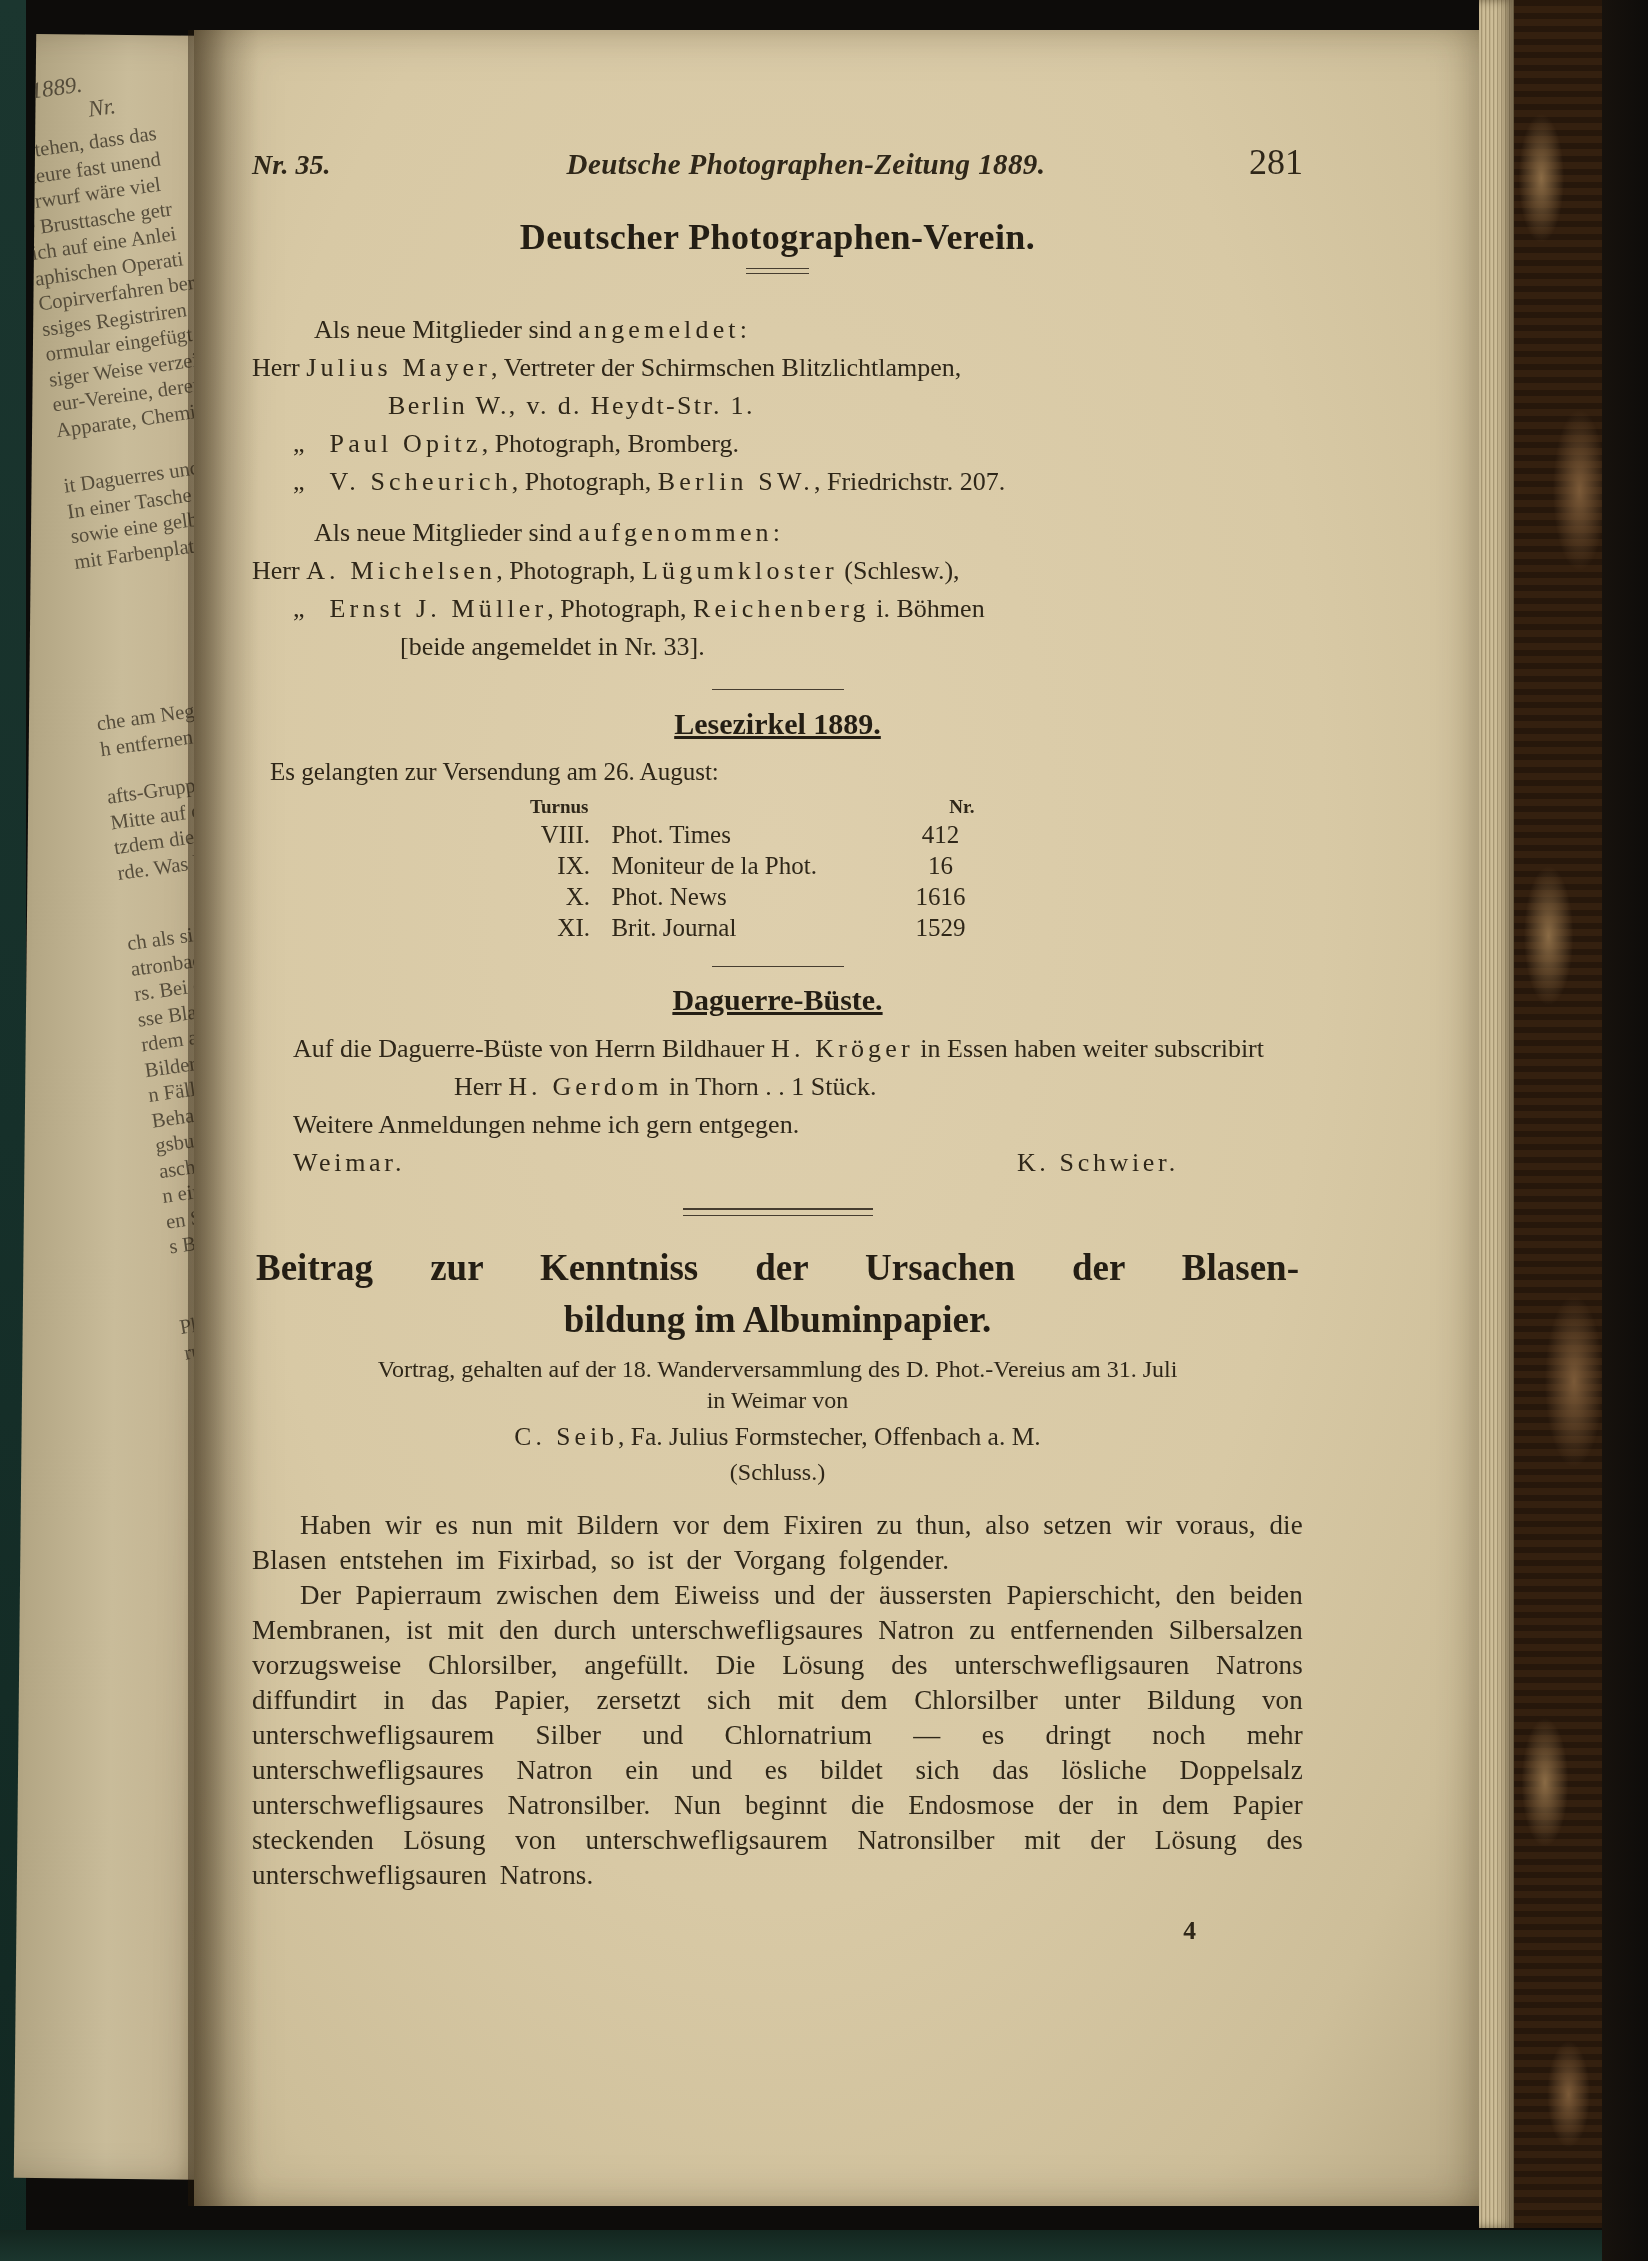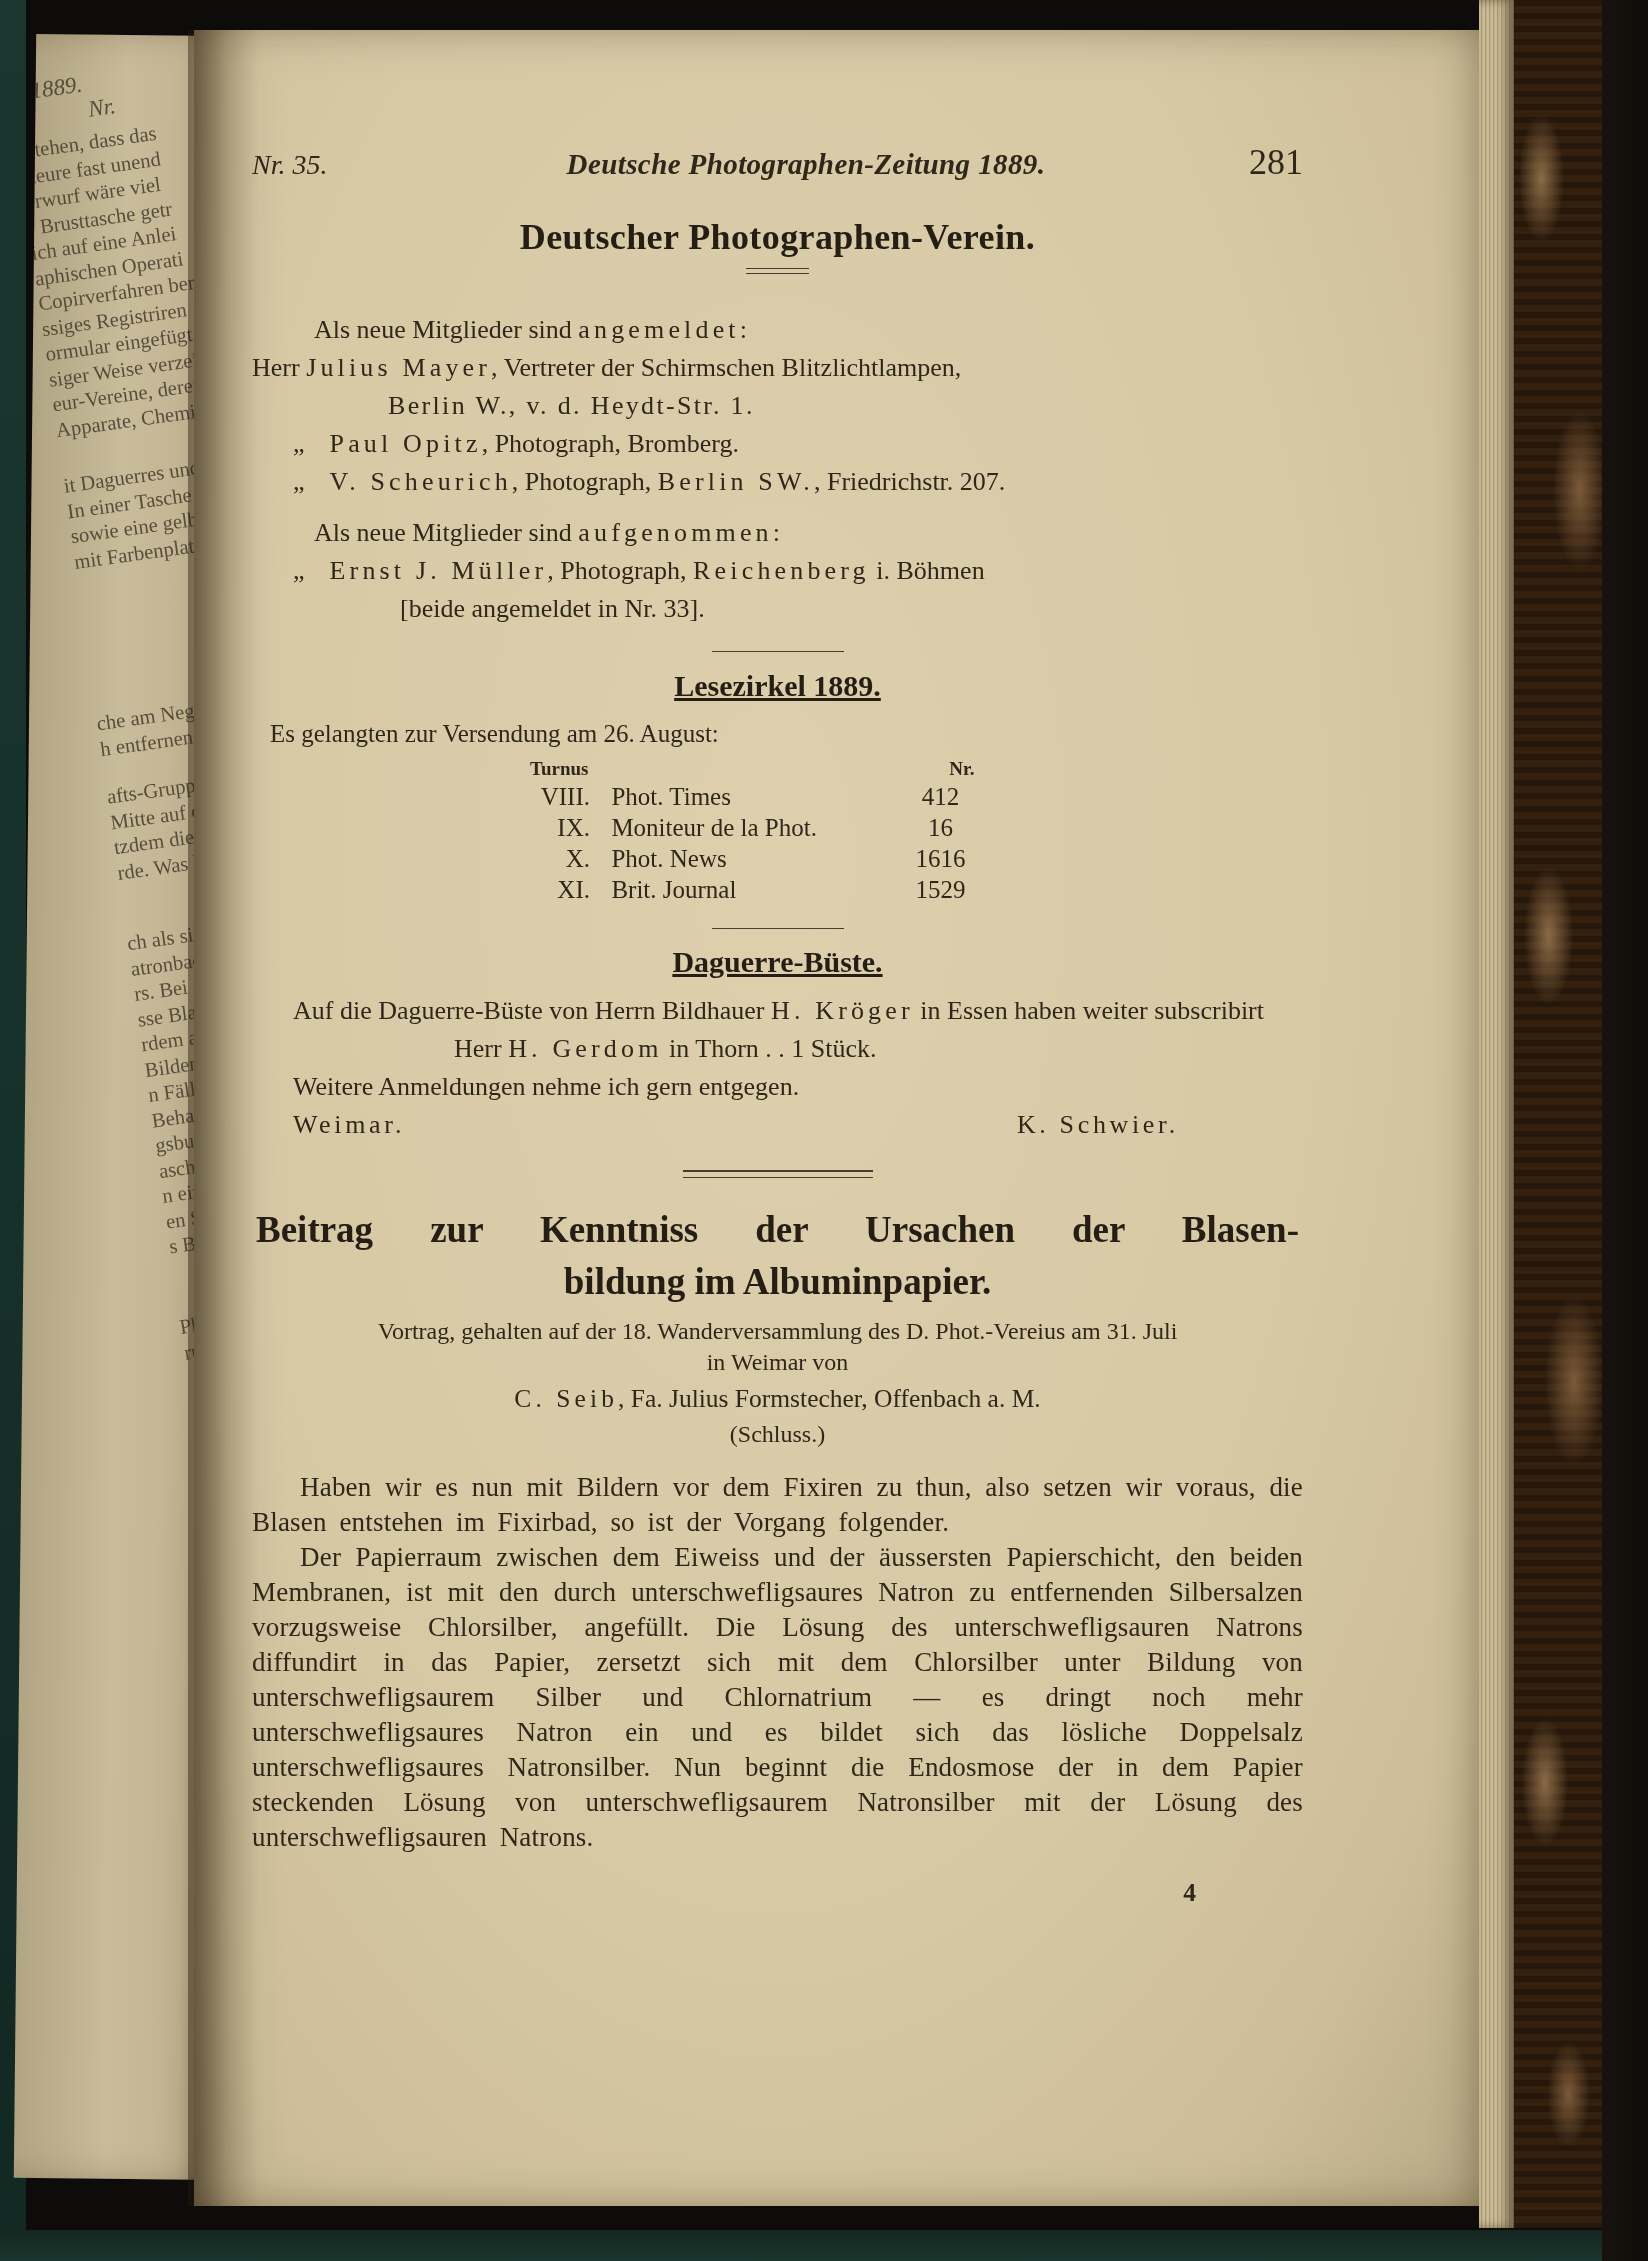--- a/index.html
+++ b/index.html
@@ -56,21 +56,21 @@
             radial-gradient(ellipse 41px 124px at 72% 22%,#7b5a38 0%,rgba(123,90,56,0) 65%),
             radial-gradient(ellipse 38px 107px at 38% 42%,#8a6b45 0%,rgba(138,107,69,0) 65%),
             radial-gradient(ellipse 45px 132px at 66% 62%,#7b5a38 0%,rgba(123,90,56,0) 65%),
             radial-gradient(ellipse 36px 99px at 34% 80%,#8a6b45 0%,rgba(138,107,69,0) 65%),
             radial-gradient(ellipse 33px 82px at 60% 94%,#7b5a38 0%,rgba(123,90,56,0) 65%),
             repeating-linear-gradient(180deg,rgba(0,0,0,.28) 0 5.8px,rgba(0,0,0,0) 5.8px 13px);}
 
   
   .content{position:relative;padding:111px 177px 0 58px;}
   .page-header{display:flex;align-items:baseline;margin-bottom:33px;}
-  .issue{font-style:italic;font-weight:normal;font-size:28px;width:181px;}
+  .issue{font-style:italic;font-weight:bold;font-size:28px;width:181px;}
   .journal{flex:1;text-align:center;font-style:italic;font-weight:bold;font-size:29px;letter-spacing:0.4px;}
   .pageno{width:124px;text-align:right;font-size:36px;}
 
   h1,h2{margin:4px;font-weight:bold;color:#241e14;}
   .verein-title{font-size:36px;text-align:center;letter-spacing:0.4px;}
   .rule-title{width:63px;border-top:1.6px solid #463d30;border-bottom:0.8px solid #463d30;height:4.1px;margin:10px auto 20px;}
   .rule-sm{width:132px;border-top:1.6px solid #463d30;margin:23px auto 16.5px;}
   .rule-lg{width:190px;border-top:2.5px solid #463d30;border-bottom:0.8px solid #463d30;height:5px;margin:26px auto 28px;}
 
   .bodyline{font-size:26px;line-height:38px;}
@@ -212,20 +212,23 @@
       <div class="bodyline pl50">
         <span class="quote">„</span><span class="sperr">Paul Opitz</span><span>, Photograph, Bromberg.</span>
       </div>
       <div class="bodyline pl50">
         <span class="quote">„</span><span class="sperr">V. Scheurich</span><span>, Photograph, </span><span class="sperr">Berlin SW.</span><span>, Friedrichstr. 207.</span>
       </div>
 
       <div class="bodyline pl75" style="margin-top:13px;">
         <span>Als neue Mitglieder sind </span><span class="sperr">aufgenommen</span><span>:</span>
       </div>
+      <div class="bodyline">
+        <span>Herr </span><span class="sperr">A. Michelsen</span><span>, Photograph, </span><span class="sperr">Lügumkloster</span><span> (Schlesw.),</span>
+      </div>
       <div class="bodyline pl50">
         <span class="quote">„</span><span class="sperr">Ernst J. Müller</span><span>, Photograph, </span><span class="sperr">Reichenberg</span><span> i. Böhmen</span>
       </div>
       <div class="bodyline pl180">[beide angemeldet in Nr. 33].</div>
 
       <div class="rule-sm"></div>
 
       <h2 class="section-title">Lesezirkel 1889.</h2>
       <div class="lz-intro">Es gelangten zur Versendung am 26. August:</div>
       <div class="lz-table">

